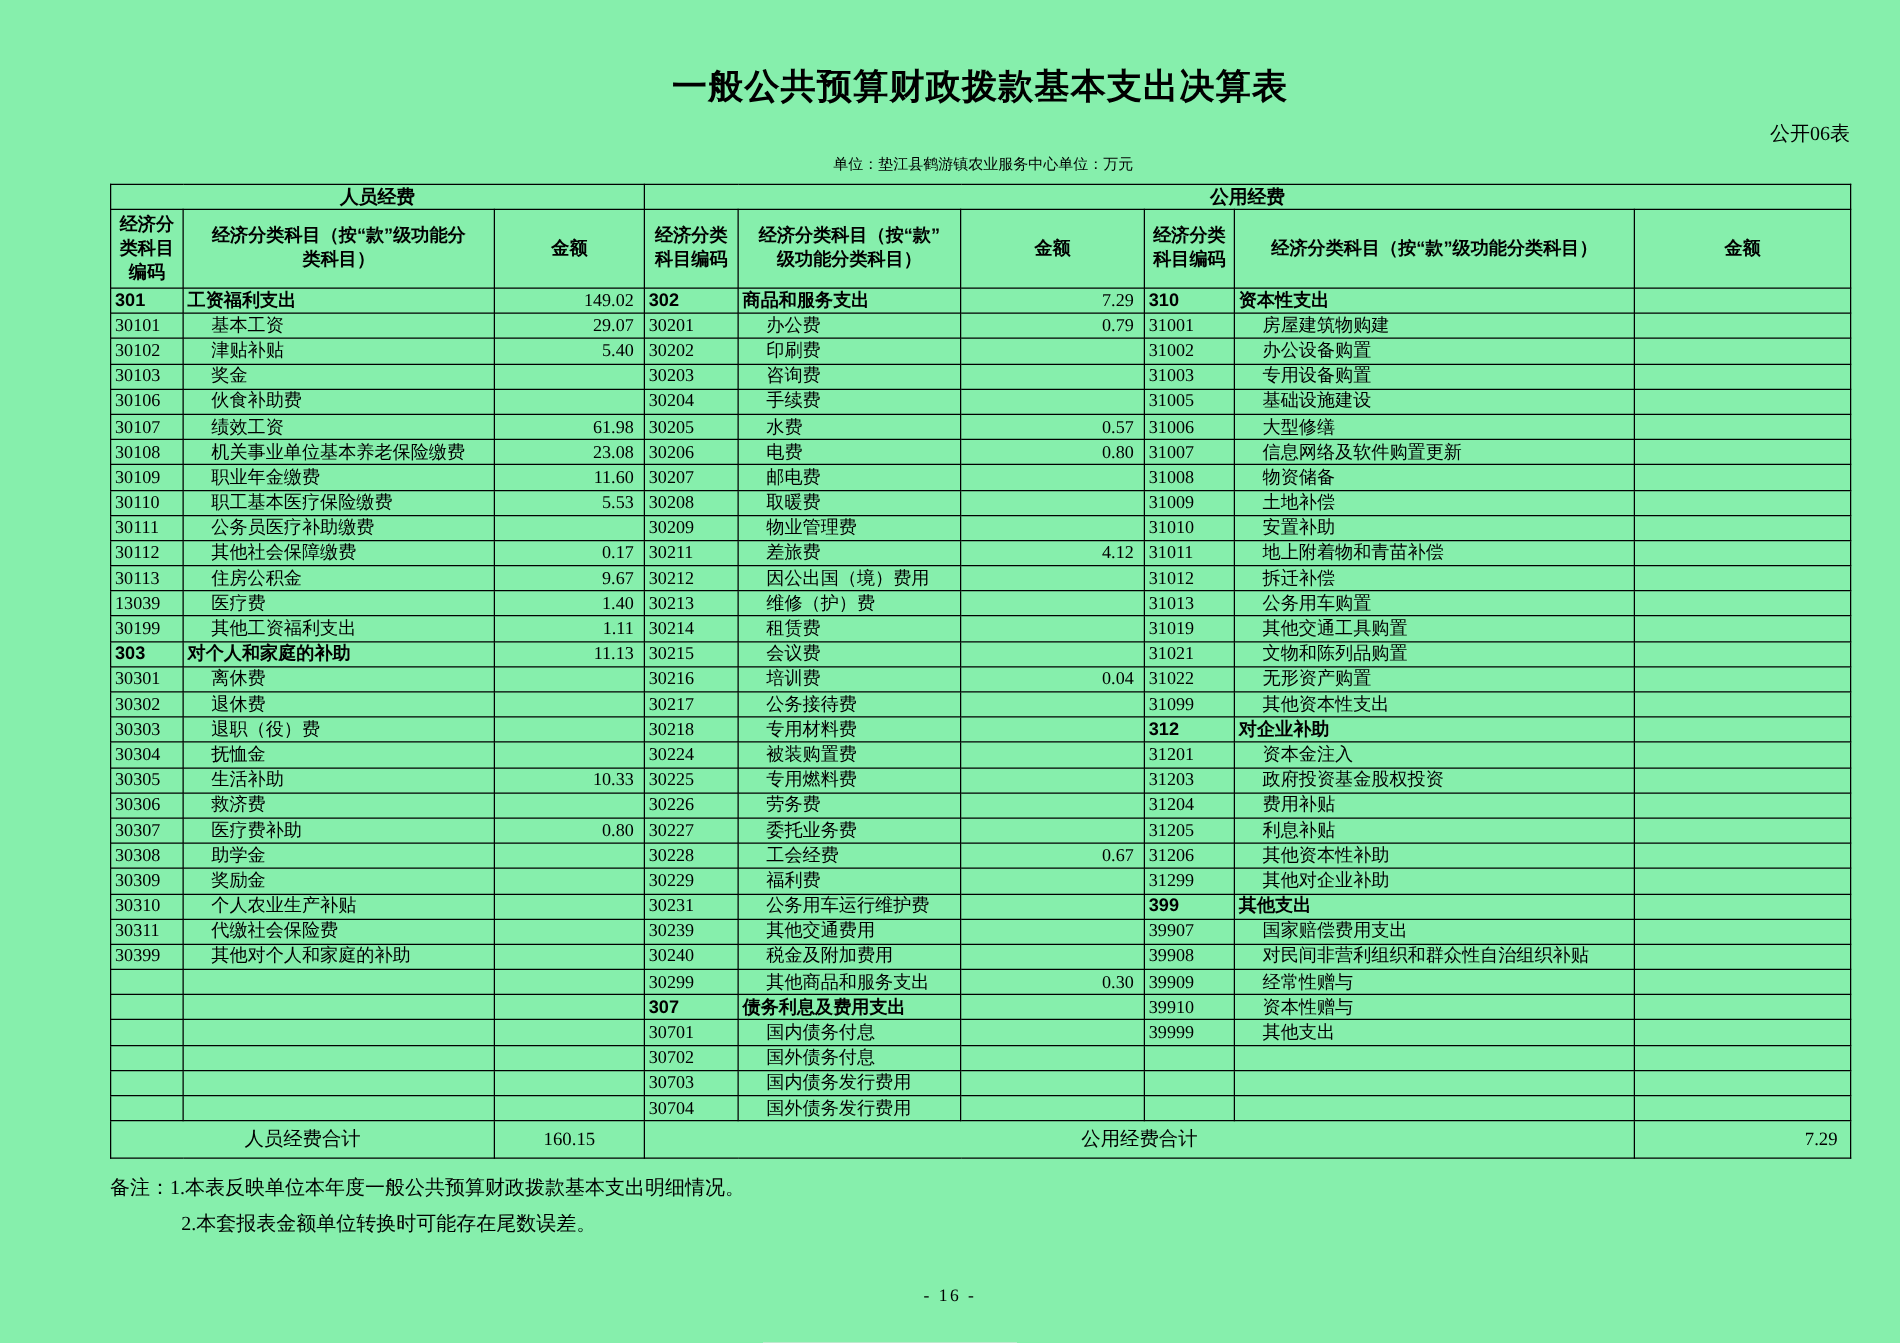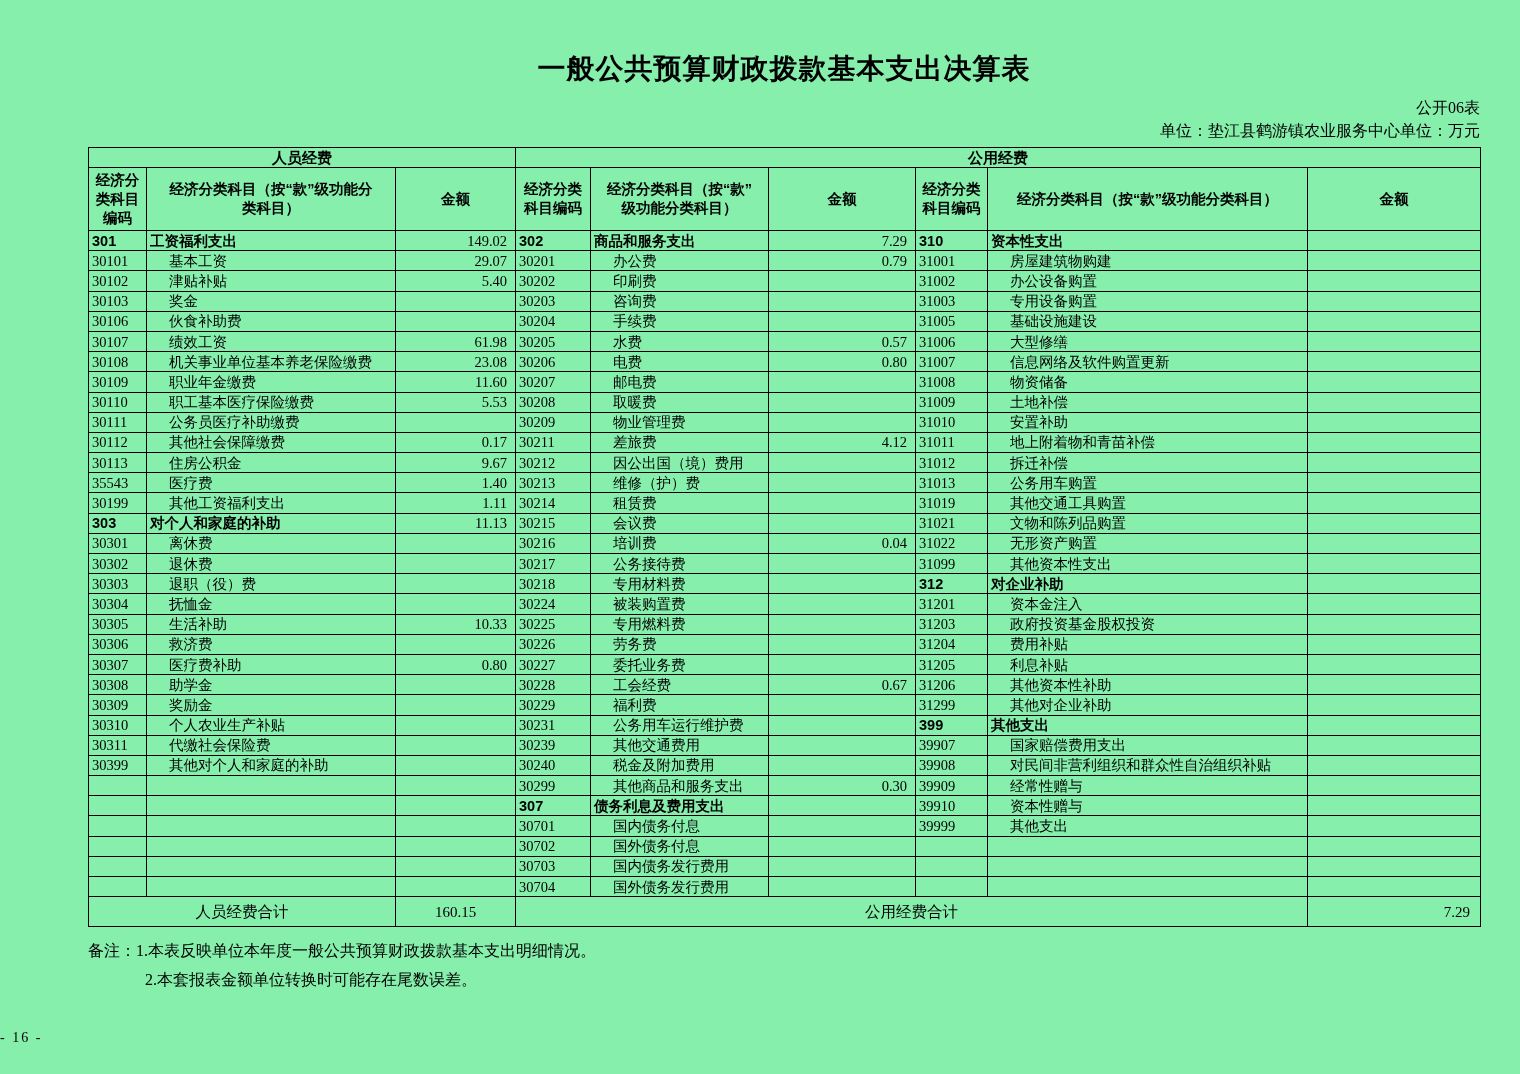--- a/index.html
+++ b/index.html
@@ -15,22 +15,22 @@
     text-align:center; font-size:28px; font-weight:bold; line-height:38px;
     font-family:"Liberation Sans","DejaVu Sans",sans-serif;
     letter-spacing:1px;
   }
   .form-no {
     position:absolute; right:40px; top:98px;
     font-size:16px; line-height:20px;margin-left:28px;
   }
   .unit-row {
     position:absolute; left:93px; right:40px; top:120px;
-    display:flex; justify-content:flex-end;
-    font-size:16px; line-height:22px;
+    display:flex; justify-content:center;
+    font-size:12px; line-height:22px;
   }
   table.main {
     position:absolute; left:88px; top:147px; width:1392px;
     border-collapse:collapse; table-layout:fixed;
   }
   table.main td {
     border:1px solid #000;
     overflow:hidden; white-space:nowrap;
     font-size:14.5px; line-height:18px;
     vertical-align:middle;
@@ -61,21 +61,21 @@
   }
   tfoot td.total-amt-center { text-align:center; font-size:15px; }
   tfoot td.total-amt-right  { text-align:right; padding-right:10px; font-size:15px; }
   .notes {
     position:absolute; left:88px; top:936px;
     font-size:16px; line-height:29px;
   }
   .notes .n2 { margin-left:57px; }
   .page-no {
     position:absolute; left:0; top:1030px; width:100%;
-    text-align:left; font-size:14px; letter-spacing:2px;
+    text-align:center; font-size:14px; letter-spacing:2px;
   }
 </style>
 </head>
 <body>
 
 <div class="page">
 
   <div class="doc-title">一般公共预算财政拨款基本支出决算表</div>
   <div class="form-no">公开06表</div>
 
@@ -246,21 +246,21 @@
           <td class="subject">住房公积金</td>
           <td class="amount">9.67</td>
           <td class="code">30212</td>
           <td class="subject">因公出国（境）费用</td>
           <td class="amount"></td>
           <td class="code">31012</td>
           <td class="subject">拆迁补偿</td>
           <td class="amount"></td>
         </tr>
         <tr>
-          <td class="code">35543</td>
+          <td class="code">13039</td>
           <td class="subject">医疗费</td>
           <td class="amount">1.40</td>
           <td class="code">30213</td>
           <td class="subject">维修（护）费</td>
           <td class="amount"></td>
           <td class="code">31013</td>
           <td class="subject">公务用车购置</td>
           <td class="amount"></td>
         </tr>
         <tr>

